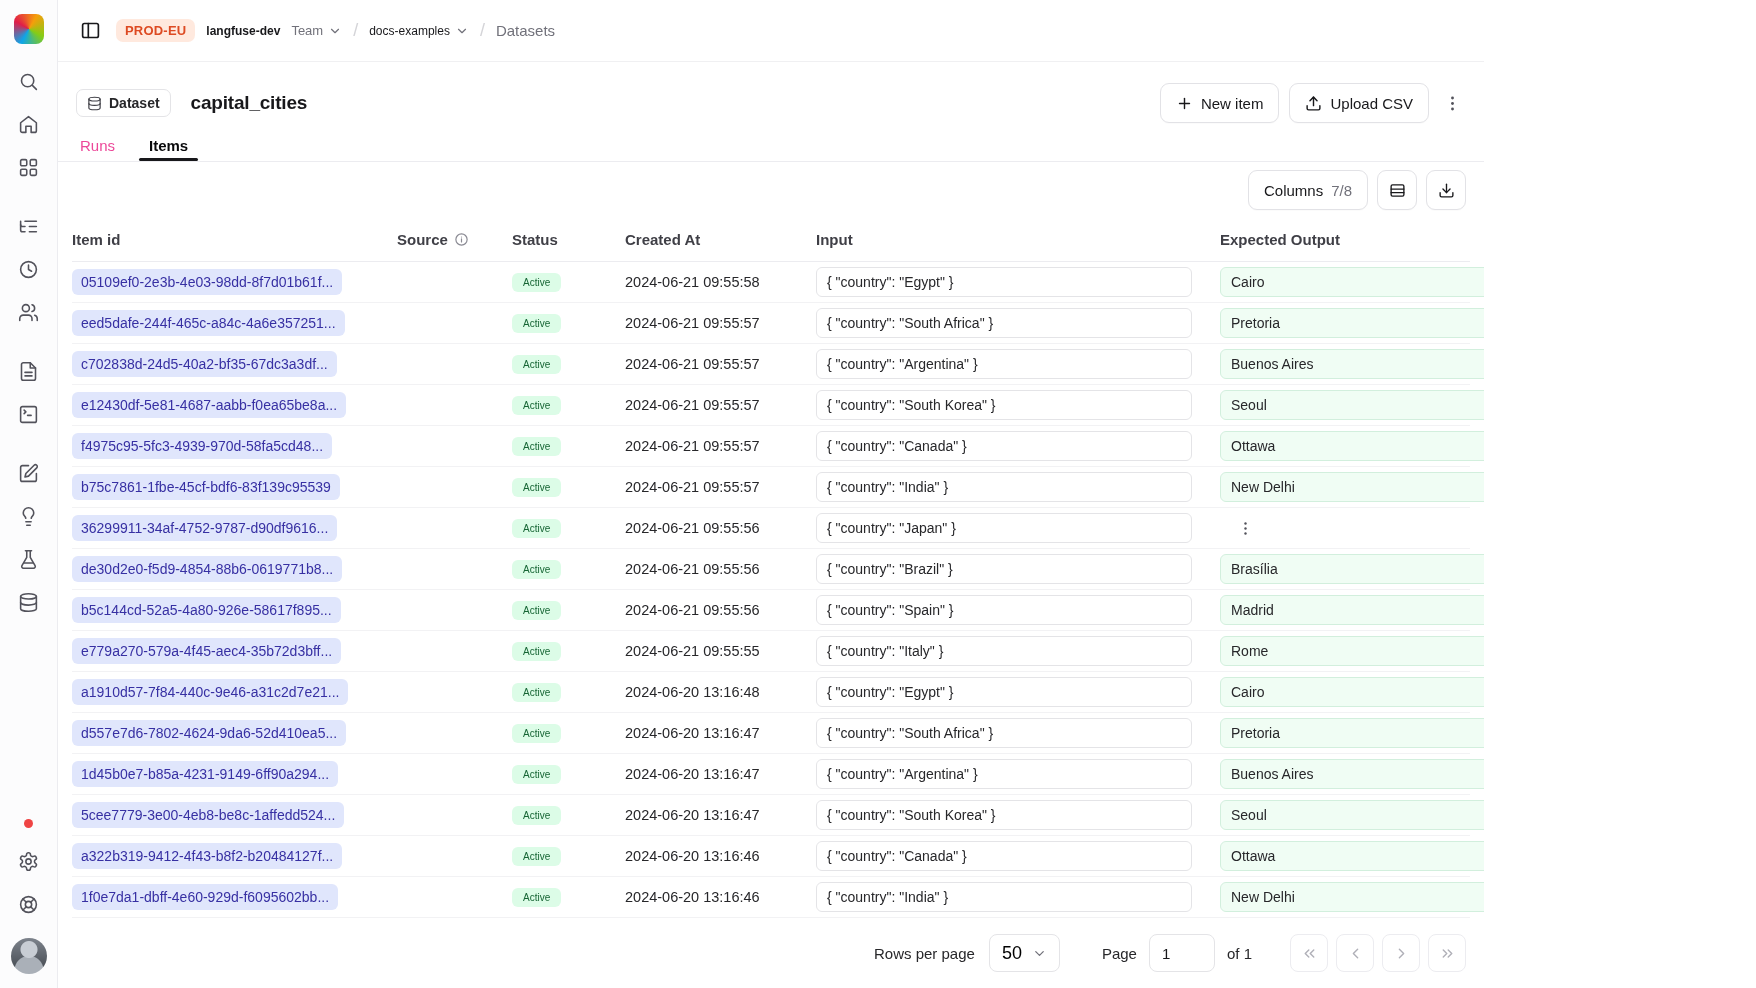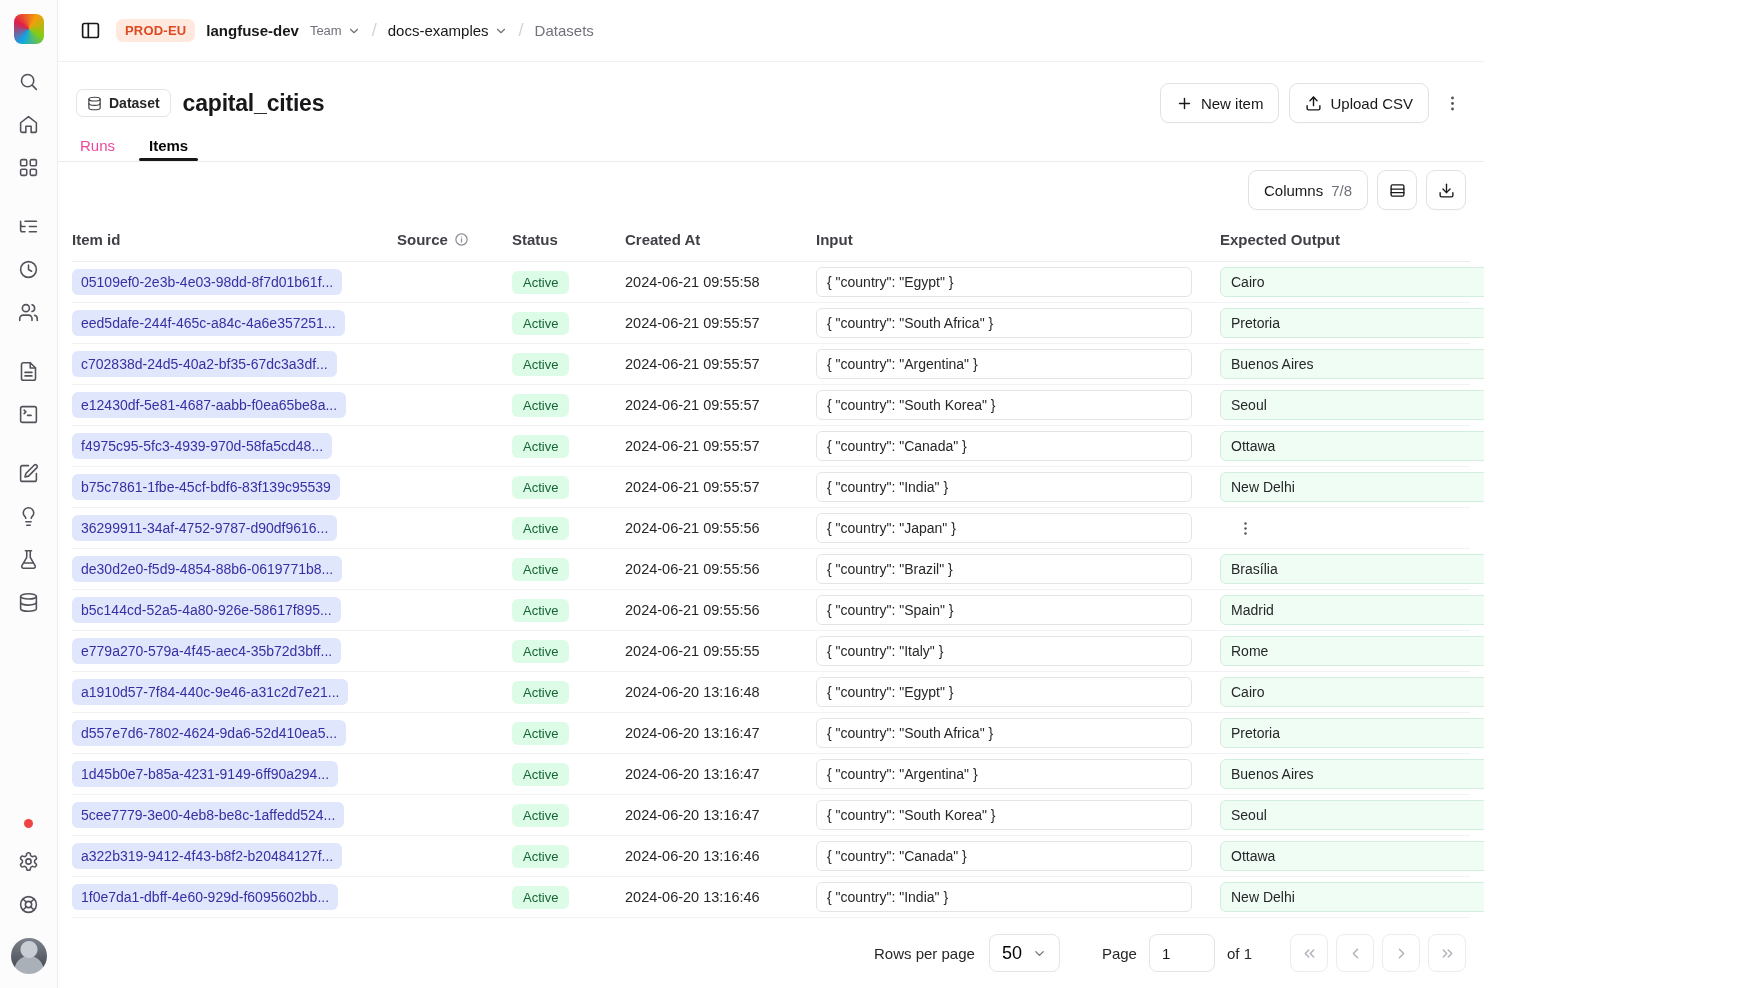--- a/index.html
+++ b/index.html
@@ -23,32 +23,32 @@
                        radial-gradient(circle at 50% 90%, #aab0b8 0 14px, transparent 15px),
                        linear-gradient(180deg,#7d838c 0%, #3f444b 100%); }
 
   
   .main { flex:1; display:flex; flex-direction:column; min-width:0; }
 
   
   .topbar { height:62px; flex:none; display:flex; align-items:center; gap:11px; padding:0 18px; border-bottom:1px solid #f0f0f2; }
   .icon-ghost { background:none; border:none; cursor:pointer; color:#18181b; display:flex; align-items:center; justify-content:center; padding:4px; border-radius:6px; }
   .env-badge { background:#ffe9de; color:#dd4a22; font-size:13px; font-weight:700; padding:4px 9px; border-radius:7px; letter-spacing:.2px; }
-  .crumb-strong { font-size:15px; font-weight:600; color:#18181b; }
+  .crumb-strong { font-size:12px; font-weight:600; color:#18181b; }
   .crumb-muted { font-size:15px; color:#71717a; }
   .crumb-trigger { display:flex; align-items:center; gap:5px; background:none; border:none; cursor:pointer; color:#71717a; }
   .crumb-trigger .small { font-size:13px; color:#71717a; }
   .slash { color:#d4d4d8; font-size:18px; transform:rotate(0deg); }
 
   
   .page-head { height:66px; flex:none; display:flex; align-items:center; justify-content:space-between; padding:16px 18px 0; }
   .ph-left { display:flex; align-items:center; gap:12px; }
   .entity-badge { display:flex; align-items:center; gap:7px; border:1px solid #e4e4e7; background:#fff; border-radius:7px; padding:5px 10px; font-size:14px; font-weight:600; color:#27272a; }
   .entity-badge svg { width:15px; height:15px; color:#3f3f46; }
-  .page-title { font-size:23px; font-weight:700; letter-spacing:-.2px; }
+  .page-title { font-size:19px; font-weight:700; letter-spacing:-.2px;margin-left:8px; }
   .ph-right { display:flex; align-items:center; gap:10px; }
   .btn { display:inline-flex; align-items:center; gap:8px; border:1px solid #e2e2e6; background:#fff; border-radius:9px; height:40px; padding:0 15px; font-size:15px; font-weight:500; color:#18181b; cursor:pointer; box-shadow:0 1px 1px rgba(0,0,0,.02); }
   .btn svg { width:17px; height:17px; }
   .btn .count { color:#71717a; font-weight:500; }
   .btn.square { width:40px; padding:0; justify-content:center; }
 
   
   .tabs { height:34px; flex:none; display:flex; gap:30px; padding:0 20px; border-bottom:1px solid #ececf0; }
   .tab { position:relative; background:none; border:none; cursor:pointer; font-size:15px; font-weight:500; color:#ec4899; padding:2px 2px 0; }
   .tab.active { color:#09090b; font-weight:600; }
@@ -65,21 +65,21 @@
   .cell { display:flex; align-items:center; padding-right:12px; overflow:hidden; }
   .col-id { width:325px; flex:none; }
   .col-source { width:115px; flex:none; gap:6px; }
   .col-status { width:113px; flex:none; }
   .col-created { width:191px; flex:none; }
   .col-input { width:404px; flex:none; }
   .col-expected { width:400px; flex:none; }
   .col-actions { width:122px; flex:none; padding-left:2px; }
   .info-icon { width:15px; height:15px; color:#8a8a93; }
   .id-pill { display:inline-block; background:#e0e6fc; color:#3730a3; border-radius:6px; padding:5px 9px; font-size:14px; white-space:nowrap; cursor:pointer; border:none; font-family:inherit; }
-  .status-pill { display:inline-block; background:#dcfce7; color:#166534; border-radius:6px; padding:4px 11px; font-size:13px; }
+  .status-pill { display:inline-block; background:#dcfce7; color:#166534; border-radius:6px; padding:4px 11px; font-size:10px; }
   .cell-box { width:calc(100% - 16px); height:30px; display:flex; align-items:center; border:1px solid #e4e4e7; border-radius:6px; padding:0 10px; font-size:14px; color:#27272a; background:#fff; white-space:nowrap; overflow:hidden; cursor:pointer; }
   .cell-box.expected { background:#f0fdf4; border-color:#d2efdd; }
   .dots-btn { background:none; border:none; cursor:pointer; color:#52525b; width:30px; height:30px; display:flex; align-items:center; justify-content:center; border-radius:6px; margin-left:8px; }
   .dots-btn svg { width:17px; height:17px; }
 
   
   .footer { height:70px; flex:none; display:flex; align-items:center; justify-content:flex-end; padding:0 18px; font-size:15px; }
   .footer .label { color:#27272a; }
   .select { display:flex; align-items:center; gap:10px; border:1px solid #e4e4e7; border-radius:8px; height:38px; padding:0 12px; font-size:18px; background:#fff; cursor:pointer; margin-left:14px; }
   .select svg { width:15px; height:15px; color:#71717a; }

